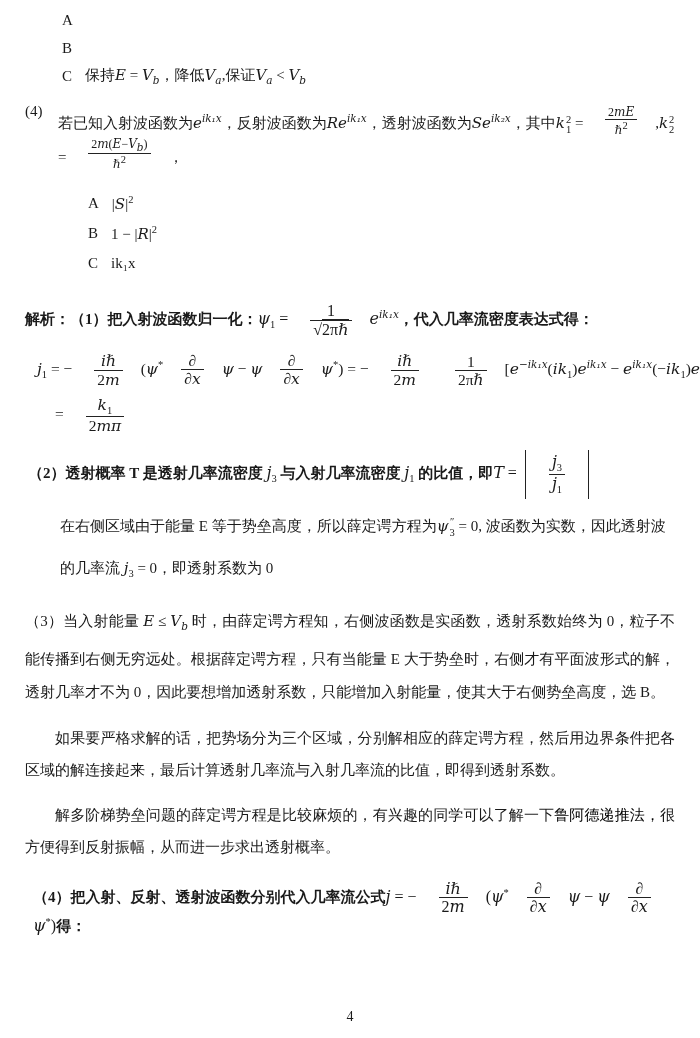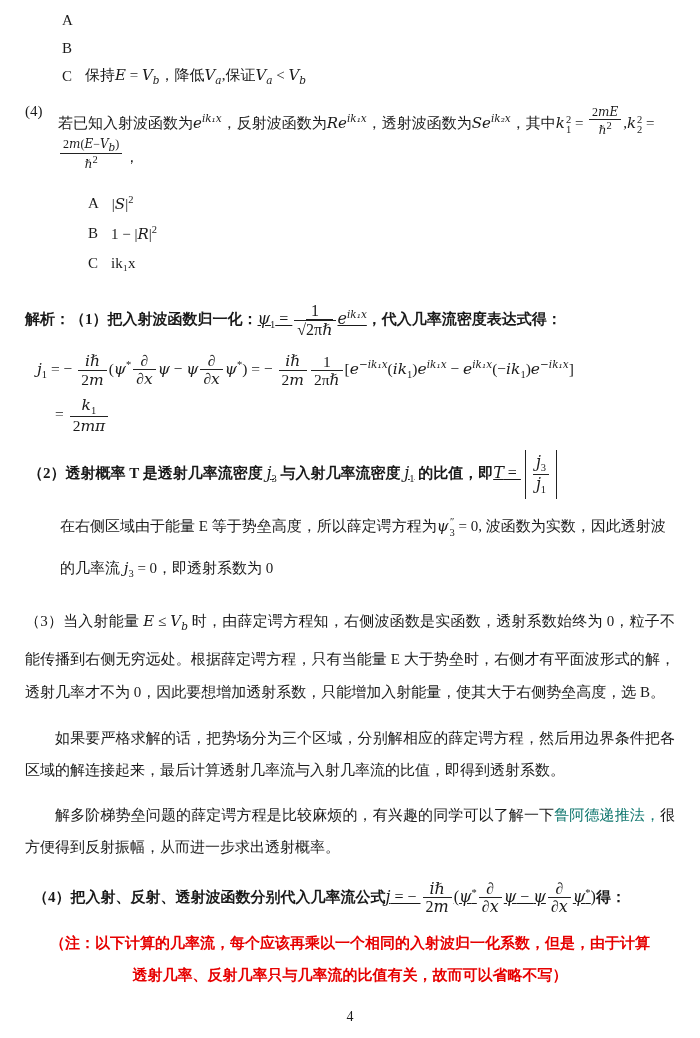--- a/index.html
+++ b/index.html
@@ -4,31 +4,31 @@
 <style>
   html,body{margin:0;padding:0;background:#ffffff;}
   .page{
     width:700px;height:1038px;box-sizing:border-box;
     padding:6px 25px 0 25px;position:relative;background:#ffffff;
     color:#1a1a1a;font-family:"Liberation Serif","DejaVu Serif",serif;
     font-size:15px;overflow:hidden;
   }
   
   .m{font-family:"DejaVu Serif",serif;font-style:italic;font-weight:normal;}
-  .fm{font-weight:normal;font-size:16px;text-decoration:underline;}
-  .frac{display:inline-block;text-align:center;vertical-align:middle;margin:0 2px;line-height:1.1;}
+  .fm{font-weight:normal;font-size:16px;}
+  .frac{display:inline-block;text-align:center;vertical-align:middle;margin:0 18px;line-height:1.1;}
   .frac .n{display:block;padding:0 3px;}
   .frac .d{display:block;border-top:1.2px solid #222;padding:0 3px;}
   .frac.sm{font-size:12px;line-height:1.05;vertical-align:-6px;}
   .ovl{border-top:1px solid #222;padding-top:1px;}
   .abs{display:inline-block;vertical-align:middle;border-left:1.3px solid #222;border-right:1.3px solid #222;padding:3px 5px;margin-left:4px;}
   .ss{display:inline-block;vertical-align:-5px;line-height:1;font-size:10.5px;margin-left:1px;text-align:center;}
   .ss span{display:block;}
   sup,sub{font-size:10.5px;}
-  .green{color:#0f766e;cursor:pointer;}
+  .green{color:#000000;cursor:pointer;}
   
   .top-opts{padding-left:37px;}
   .opt-row{height:28px;display:flex;align-items:center;}
   .opt-label{margin-right:13px;}
   .q4{margin-top:13px;}
   .q-stem-row{display:flex;}
   .q-num{width:33px;flex:none;}
   .q-stem{flex:1;line-height:30px;}
   .q-stem2{margin:3px 0 0 33px;line-height:28px;}
   .q-opts{margin:16px 0 0 63px;}
@@ -93,20 +93,16 @@
   <p class="cont">在右侧区域由于能量 E 等于势垒高度，所以薛定谔方程为<span class="m">ψ</span><span class="ss"><span>″</span><span>3</span></span> = 0, 波函数为实数，因此透射波</p>
   <p class="cont">的几率流 <span class="m">j</span><sub>3</sub> = 0，即透射系数为 0</p>
 
   <p class="part3">（3）当入射能量 <span class="m">E</span> ≤ <span class="m">V<sub>b</sub></span> 时，由薛定谔方程知，右侧波函数是实函数，透射系数始终为 0，粒子不能传播到右侧无穷远处。根据薛定谔方程，只有当能量 E 大于势垒时，右侧才有平面波形式的解，透射几率才不为 0，因此要想增加透射系数，只能增加入射能量，使其大于右侧势垒高度，选 B。</p>
 
   <p class="indent">如果要严格求解的话，把势场分为三个区域，分别解相应的薛定谔方程，然后用边界条件把各区域的解连接起来，最后计算透射几率流与入射几率流的比值，即得到透射系数。</p>
   <p class="indent">解多阶梯势垒问题的薛定谔方程是比较麻烦的，有兴趣的同学可以了解一下<span class="green">鲁阿德递推法，</span>很方便得到反射振幅，从而进一步求出透射概率。</p>
 
   <p class="part4">（4）把入射、反射、透射波函数分别代入几率流公式<span class="fm"><span class="m">j</span> = − <span class="frac"><span class="n"><span class="m">i</span>ℏ</span><span class="d">2<span class="m">m</span></span></span>(<span class="m">ψ</span><sup>*</sup><span class="frac"><span class="n">∂</span><span class="d">∂<span class="m">x</span></span></span><span class="m">ψ</span> − <span class="m">ψ</span><span class="frac"><span class="n">∂</span><span class="d">∂<span class="m">x</span></span></span><span class="m">ψ</span><sup>*</sup>)</span>得：</p>
 
-  <div class="note">
-    <div>（注：以下计算的几率流，每个应该再乘以一个相同的入射波归一化系数，但是，由于计算</div>
-    <div>透射几率、反射几率只与几率流的比值有关，故而可以省略不写）</div>
-  </div>
 
   <div class="footer">4</div>
 
 </div>
 
 </body></html>

